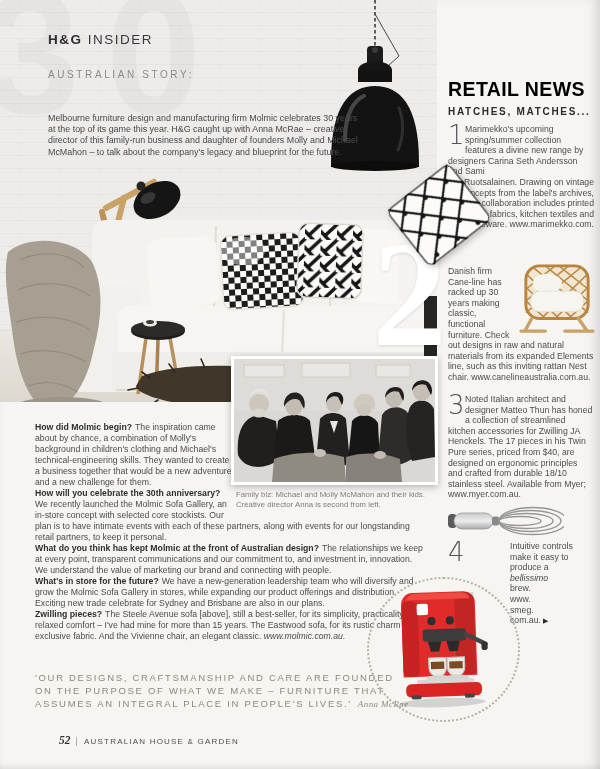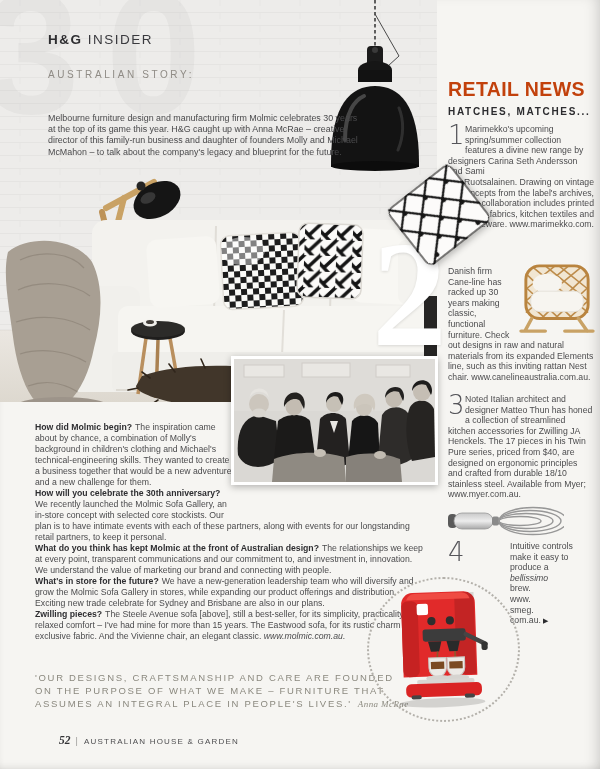--- a/index.html
+++ b/index.html
@@ -37,21 +37,21 @@
   .quote{left:35px;top:671px;width:404px;font-size:9.5px;line-height:13px;letter-spacing:1.7px;
          color:#8b897f;z-index:3;font-weight:500;}
   .quote .attr{font-family:"Liberation Serif",serif;font-style:italic;font-size:9px;
                letter-spacing:.4px;color:#8b897f;margin-left:6px;}
   .footer{left:59px;top:734px;z-index:3;font-size:8px;color:#4e4e50;letter-spacing:1.2px;}
   .footer .pn{font-family:"Liberation Serif",serif;font-style:italic;font-weight:bold;
               font-size:11.5px;letter-spacing:0;color:#323235;}
   .footer .sep{color:#9a9a97;margin:0 5px;font-size:9px;}
   
   .sb{left:448px;width:146px;z-index:3;font-size:8.7px;line-height:10.6px;color:#4c4c4e;}
-  .sbtitle{top:84px;font-size:19.5px;font-weight:bold;color:#c2410c;letter-spacing:.4px;}
+  .sbtitle{top:84px;font-size:19.5px;font-weight:bold;color:#000000;letter-spacing:.4px;}
   .sbsub{top:107px;font-size:10px;font-weight:bold;color:#2c2c2f;letter-spacing:1.7px;}
   .it1{top:124px;} .it2{top:266px;} .it3{top:394px;} .it4{top:541px;}
   .num{float:left;width:13px;font-size:26px;line-height:23px;color:#55555a;
        font-family:"DejaVu Sans",sans-serif;font-weight:200;margin-right:4px;}
   .ralign{text-align:right;}
   .it4b{width:84px;margin-left:auto;text-align:left;}
   .bell{font-style:italic;}
   .arrow{font-size:7px;color:#2d2d30;margin-left:2px;}
   .chairimg{float:right;width:82px;height:72px;margin:-4px -4px 2px 4px;}
   .whisk{left:448px;top:503px;width:116px;height:36px;z-index:3;}
@@ -206,20 +206,22 @@
         <path d="M176,48 C182,38 196,40 200,50 L201,98 L178,102 C172,88 170,62 176,48 Z" fill="#262422"></path>
         <circle cx="188" cy="33" r="9" fill="#c5beb4"></circle>
         <path d="M178,32 C178,22 188,19 194,23 C198,26 199,32 197,36 L192,26 C186,24 181,26 178,32 Z" fill="#1d1c1b"></path>
         <path d="M40,100 C60,92 90,92 110,98 L112,123 L38,123 Z" fill="#8f8a82"></path>
         <path d="M112,98 C130,92 152,94 166,100 L168,123 L112,123 Z" fill="#86817a"></path>
         <ellipse cx="86" cy="94" rx="6" ry="4" fill="#c6c0b6"></ellipse>
         <ellipse cx="146" cy="96" rx="6" ry="4" fill="#c2bcb2"></ellipse>
       </g>
     </svg>
   </div>
+  <div class="abs caption pre">Family biz: Michael and Molly McMahon and their kids.
+Creative director Anna is second from left.</div>
 
   <svg class="abs cushion" viewBox="0 0 80 72" aria-hidden="true">
     <rect x="1" y="1" width="78" height="70" rx="6" fill="#fcfbfa" stroke="#d8d5d0"></rect>
     <g stroke="#161616" stroke-width="2.2" fill="none">
       <path d="M-10,14 L66,90 M3,1 L79,77 M16,-12 L92,64 M29,-25 L105,51"></path>
       <path d="M14,90 L90,14 M1,77 L77,1 M-12,64 L64,-12 M-25,51 L51,-25"></path>
     </g>
     <g fill="#161616">
       <circle cx="14" cy="14" r="2.4"></circle>
         <circle cx="40" cy="14" r="2.4"></circle>

